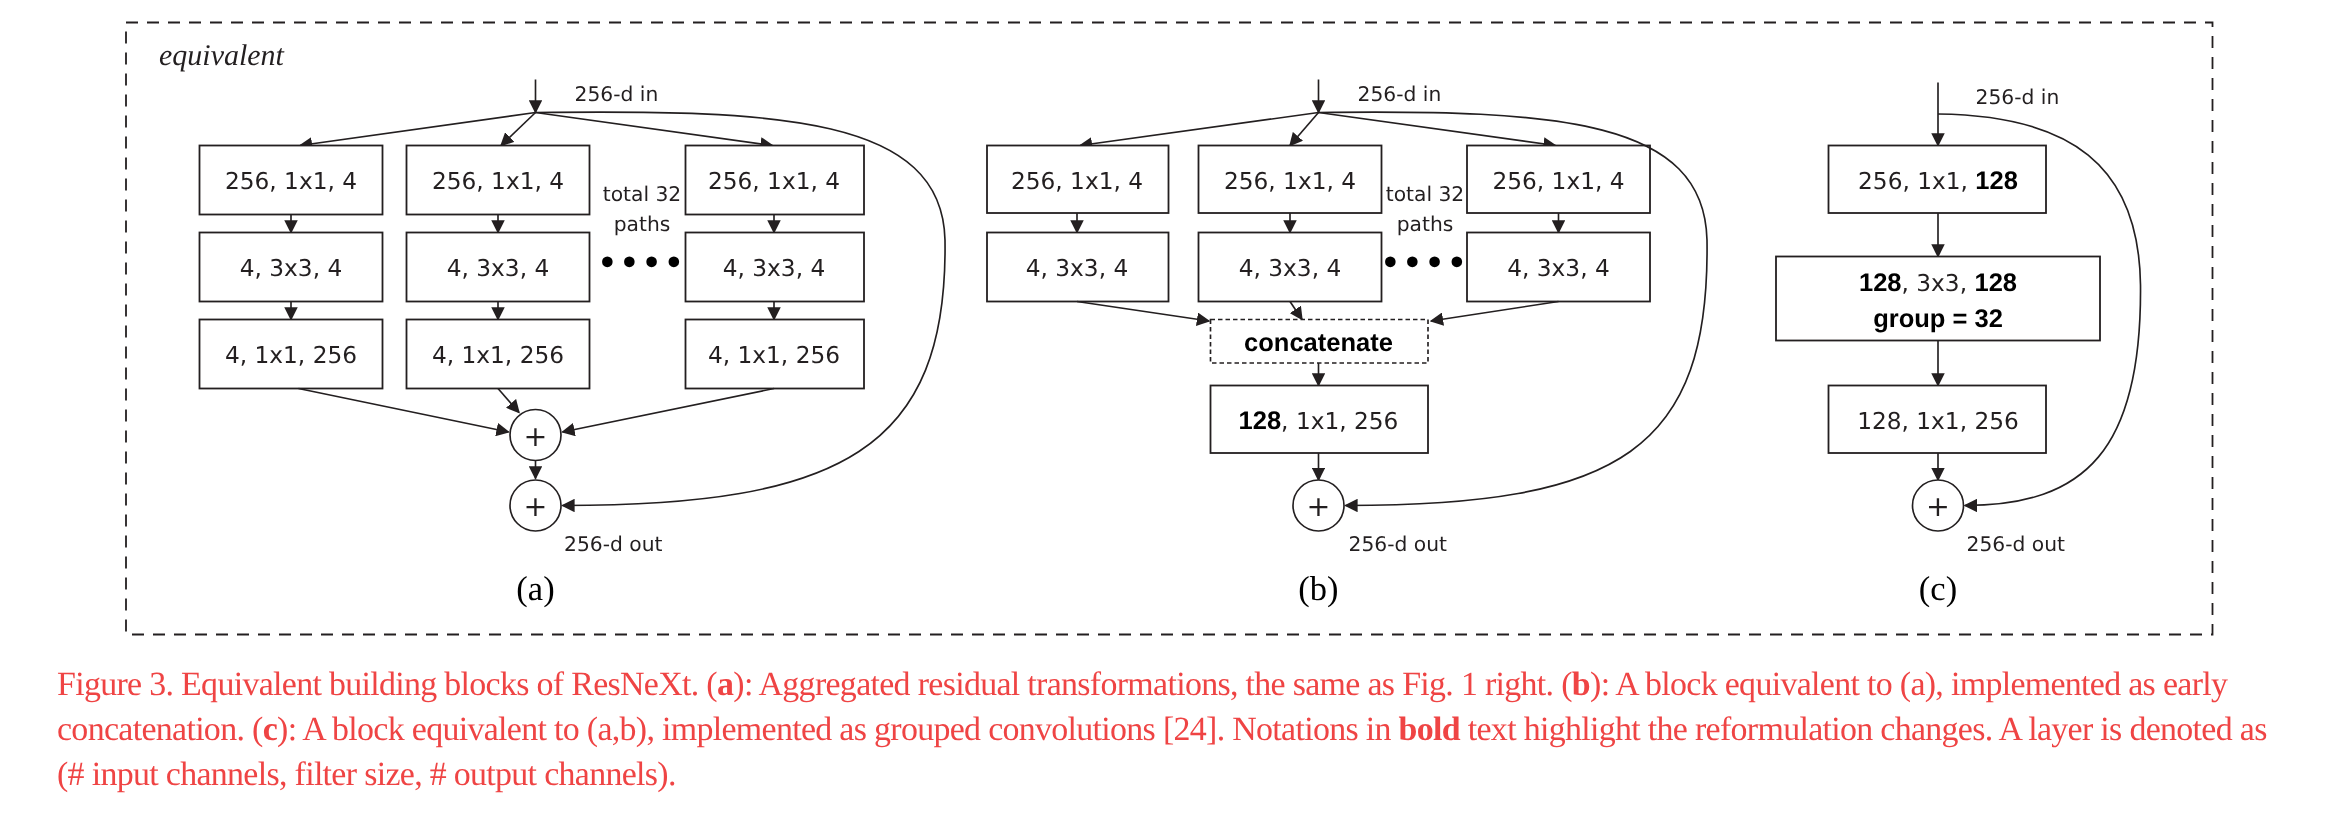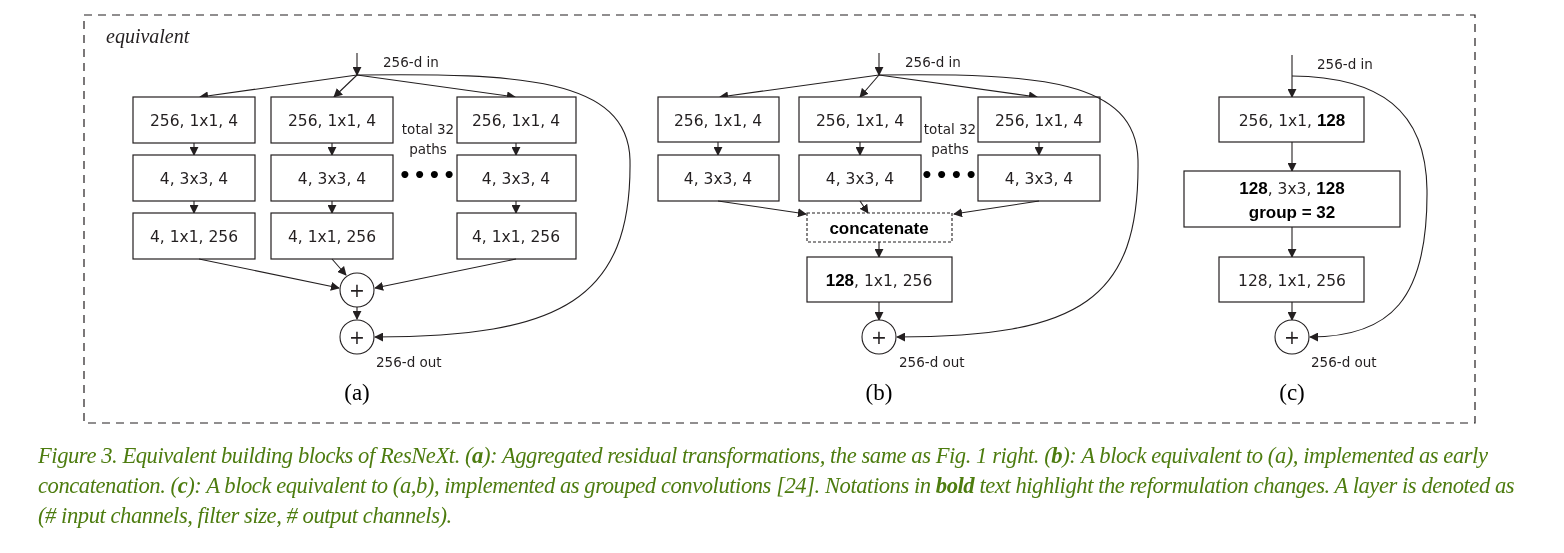--- a/index.html
+++ b/index.html
@@ -13,23 +13,22 @@
   .sub-label { font-family: "Liberation Serif", serif; font-size: 23px; fill: #000; }
   .box { fill: #fff; stroke: #231f20; stroke-width: 1.2; }
   .box-dashed { fill: #fff; stroke: #231f20; stroke-width: 1.1; stroke-dasharray: 3 2; }
   .line { fill: none; stroke: #231f20; stroke-width: 1.1; }
   .frame { fill: none; stroke: #231f20; stroke-width: 1.2; stroke-dasharray: 8 6; }
   .circle { fill: #fff; stroke: #231f20; stroke-width: 1.1; }
   .plus { font-family: "DejaVu Sans", sans-serif; font-size: 19px; fill: #231f20; }
   .dots { font-family: "DejaVu Sans", sans-serif; font-size: 20px; font-weight: bold; fill: #000; letter-spacing: 2px; }
   #caption {
     position: absolute; left: 38px; top: 441px; width: 1490px;
-    font-family: "Liberation Serif", serif; font-size: 22.6px; line-height: 30px; color: #4d7c0f;
+    font-family: "Liberation Serif", serif; font-size: 22.6px; line-height: 30px; color: #ef4444;
     letter-spacing: -0.45px;
-    font-style: italic;
   }
   #caption b { font-weight: bold; }
 </style>
 </head>
 <body>
 
 <svg id="figure" width="1564" height="440" viewBox="0 0 1564 440" xmlns="http://www.w3.org/2000/svg">
   <defs>
     <marker id="arr" viewBox="0 0 10 10" refX="9" refY="5" markerWidth="9" markerHeight="9" markerUnits="userSpaceOnUse" orient="auto">
       <path d="M0,0 L10,5 L0,10 z" fill="#231f20"></path>

